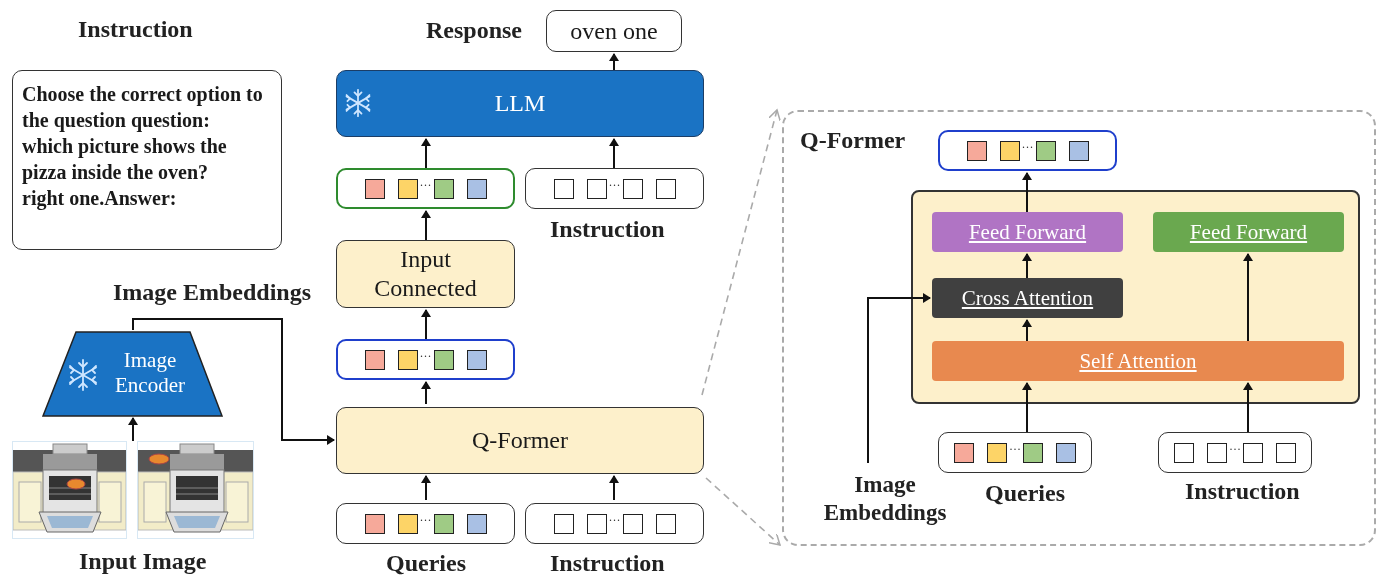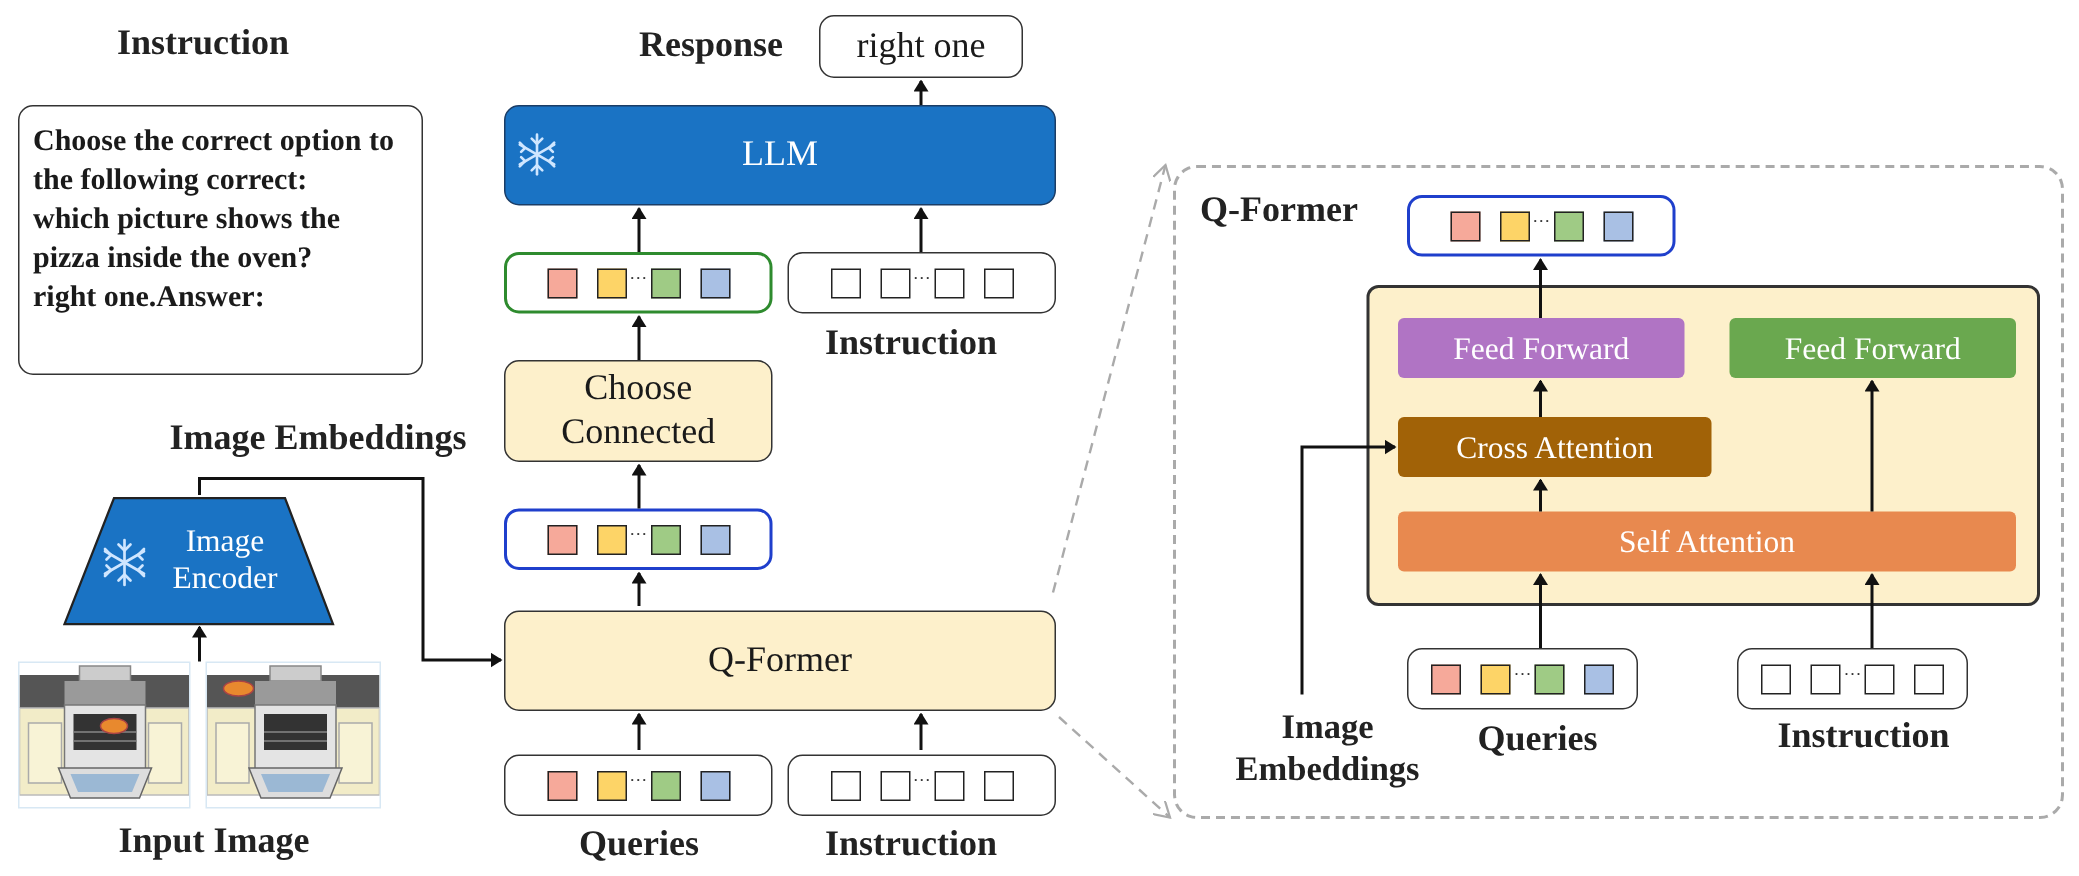--- a/index.html
+++ b/index.html
@@ -10,32 +10,32 @@
   .box { position: absolute; border: 1.5px solid #333; border-radius: 10px; box-sizing: border-box; background: #fff; }
   .center { display: flex; align-items: center; justify-content: center; text-align: center; }
   .token-row { position: absolute; box-sizing: border-box; border-radius: 10px; background: #fff;
                display: flex; align-items: center; justify-content: center; gap: 0; }
   .tok { width: 20px; height: 20px; box-sizing: border-box; border: 1.5px solid #222; display: inline-block; }
   .dots { display: inline-block; width: 16px; text-align: center; font-size: 12px; line-height: 10px; color: #333; margin-top: -8px; }
   .gap { display: inline-block; width: 13px; }
   .instr-text { font-size: 20px; line-height: 26px; font-weight: bold; }
   svg.overlay { position: absolute; left: 0; top: 0; pointer-events: none; }
   .qbox { position: absolute; border-radius: 4px; color: #fff; font-size: 21px;
-          display: flex; align-items: center; justify-content: center; box-sizing: border-box; }
+          display: flex; align-items: center; justify-content: center; box-sizing: border-box; text-decoration: underline; }
   .snow { position: absolute; }
 </style>
 </head>
 <body>
 
 <div class="abs bold-label" style="left:78px; top:16px;">Instruction</div>
 
 <div class="box" style="left:12px; top:70px; width:270px; height:180px; padding:10px 0 0 9px;">
   <div id="instr-lines" class="instr-text">
       <div><span>Choose the correct option to</span></div>
-      <div><span>the following correct:</span></div>
+      <div><span>the question question:</span></div>
       <div><span>which picture shows the</span></div>
       <div><span>pizza inside the oven?</span></div>
       <div><span>right one.</span><b>Answer</b><span>:</span></div>
     </div>
 </div>
 
 <div class="abs bold-label" style="left:70px; top:279px;margin-left:43px;">Image Embeddings</div>
 
 <svg class="abs" style="left:40px; top:330px;" width="186" height="90" viewBox="0 0 186 90">
   <polygon points="36,2 150,2 182,86 3,86" fill="#1a73c4" stroke="#222" stroke-width="1.5"></polygon>
@@ -92,21 +92,21 @@
     <line x1="38" y1="52" x2="80" y2="52" stroke="#888"></line>
     <polygon points="28,70 90,70 82,90 36,90" fill="#ddd" stroke="#666"></polygon>
     <polygon points="36,74 82,74 77,86 41,86" fill="#9bb8d4"></polygon>
   </svg>
 </div>
 
 <div class="abs bold-label" style="left:67px; top:548px;margin-left:12px;">Input Image</div>
 
 <div class="abs bold-label" style="left:426px; top:17px;">Response</div>
 <div class="box center" style="left:546px; top:10px; width:136px; height:42px; font-size:24px;">
-  <span>right one</span>
+  <span>oven one</span>
 </div>
 
 <div class="box center" style="left:336px; top:70px; width:368px; height:67px; background:#1a73c4; border-color:#1b3d66; color:#fff; font-size:24px;">
   <span>LLM</span>
 </div>
 <div class="snow" style="left:343px; top:88px;">
   <svg width="30" height="30" viewBox="-17 -17 34 34">
     <g stroke="#cfe6ff" stroke-width="2" fill="none" stroke-linecap="round">
       <line x1="0" y1="-15" x2="0" y2="15"></line>
       <line x1="-13" y1="-7.5" x2="13" y2="7.5"></line>
@@ -135,21 +135,21 @@
     <span class="gap"></span>
   <span class="tok" style="background:#fff"></span>
     <span class="dots">···</span>
   <span class="tok" style="background:#fff"></span>
     <span class="gap"></span>
   <span class="tok" style="background:#fff"></span>
 </div>
 <div class="abs bold-label" style="left:550px; top:216px;">Instruction</div>
 
 <div class="box center" style="left:336px; top:240px; width:179px; height:68px; background:#fdf0cb; flex-direction:column; font-size:24px; line-height:29px;">
-  <span>Choose</span>
+  <span>Input</span>
   <span>Connected</span>
 </div>
 
 <div class="token-row" style="left:336px; top:339px; width:179px; height:41px; border:2px solid #1f3fcc;">
   <span class="tok" style="background:#f6a99a"></span>
     <span class="gap"></span>
   <span class="tok" style="background:#fdd467"></span>
     <span class="dots">···</span>
   <span class="tok" style="background:#9fcb85"></span>
     <span class="gap"></span>
@@ -195,21 +195,21 @@
 </div>
 
 <div class="abs" style="left:911px; top:190px; width:449px; height:214px; background:#fdf0cb; border:2px solid #333; border-radius:8px; box-sizing:border-box;"></div>
 
 <div class="qbox" style="left:932px; top:212px; width:191px; height:40px; background:#b074c4;">
   <span>Feed Forward</span>
 </div>
 <div class="qbox" style="left:1153px; top:212px; width:191px; height:40px; background:#6aa84f;">
   <span>Feed Forward</span>
 </div>
-<div class="qbox" style="left:932px; top:278px; width:209px; height:40px; background:#a16207;">
+<div class="qbox" style="left:932px; top:278px; width:191px; height:40px; background:#404040;">
   <span>Cross Attention</span>
 </div>
 <div class="qbox" style="left:932px; top:341px; width:412px; height:40px; background:#e8894f;text-align:center;">
   <span>Self Attention</span>
 </div>
 
 <div class="token-row" style="left:938px; top:432px; width:154px; height:41px; border:1.5px solid #333;">
   <span class="tok" style="background:#f6a99a"></span>
     <span class="gap"></span>
   <span class="tok" style="background:#fdd467"></span>

